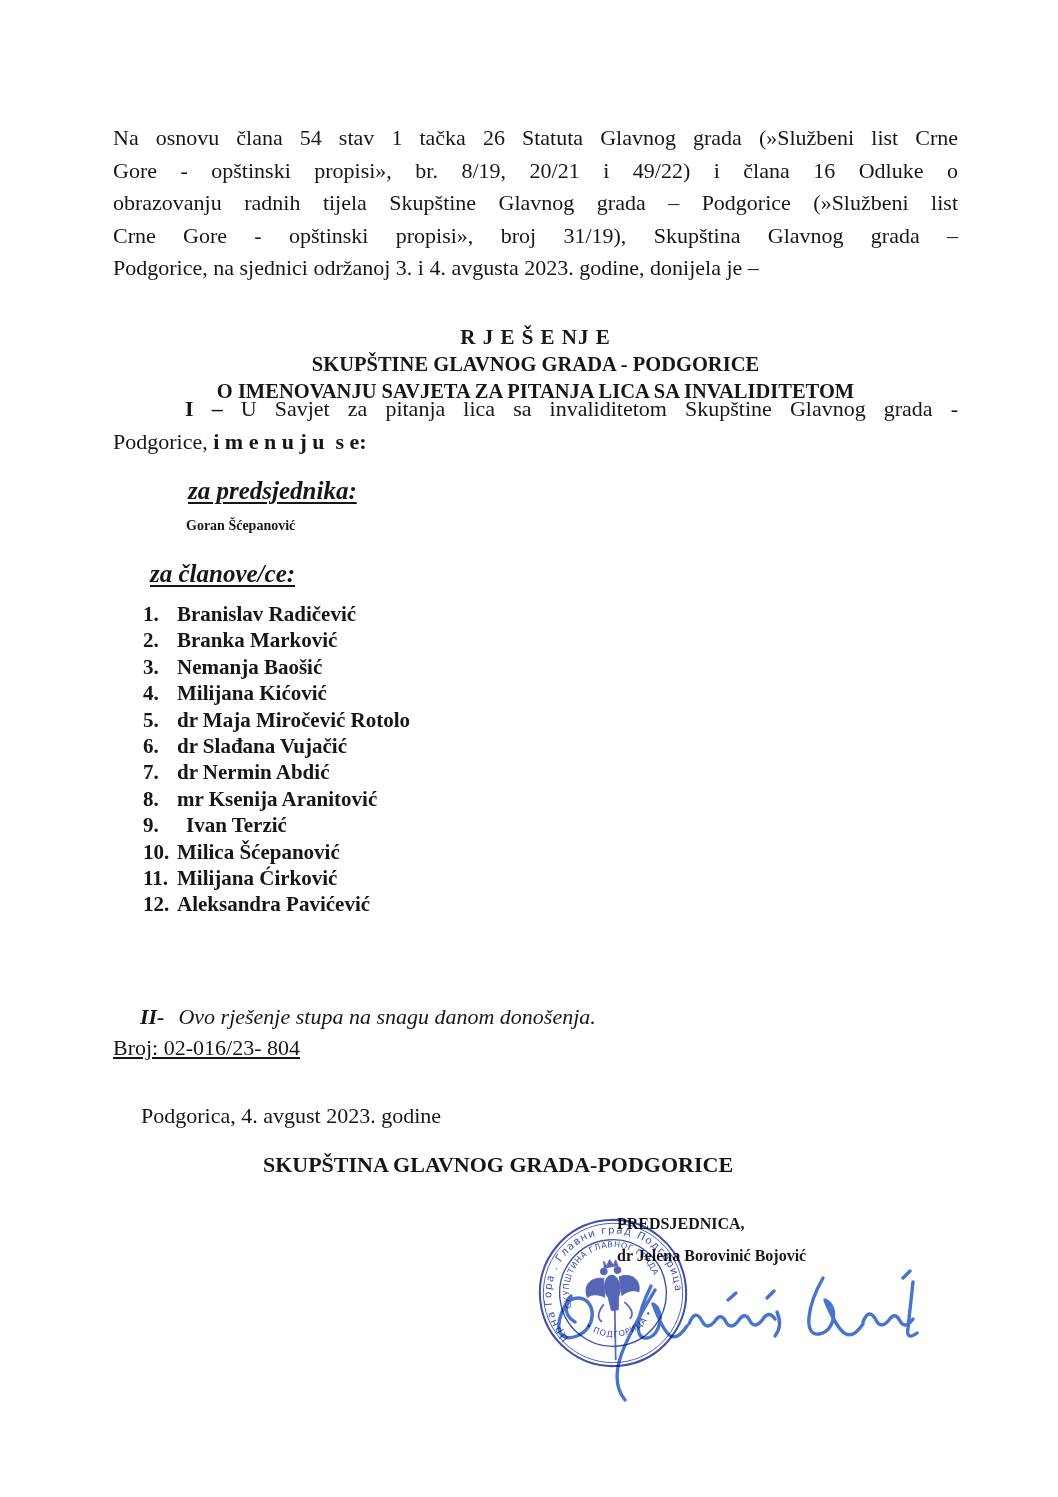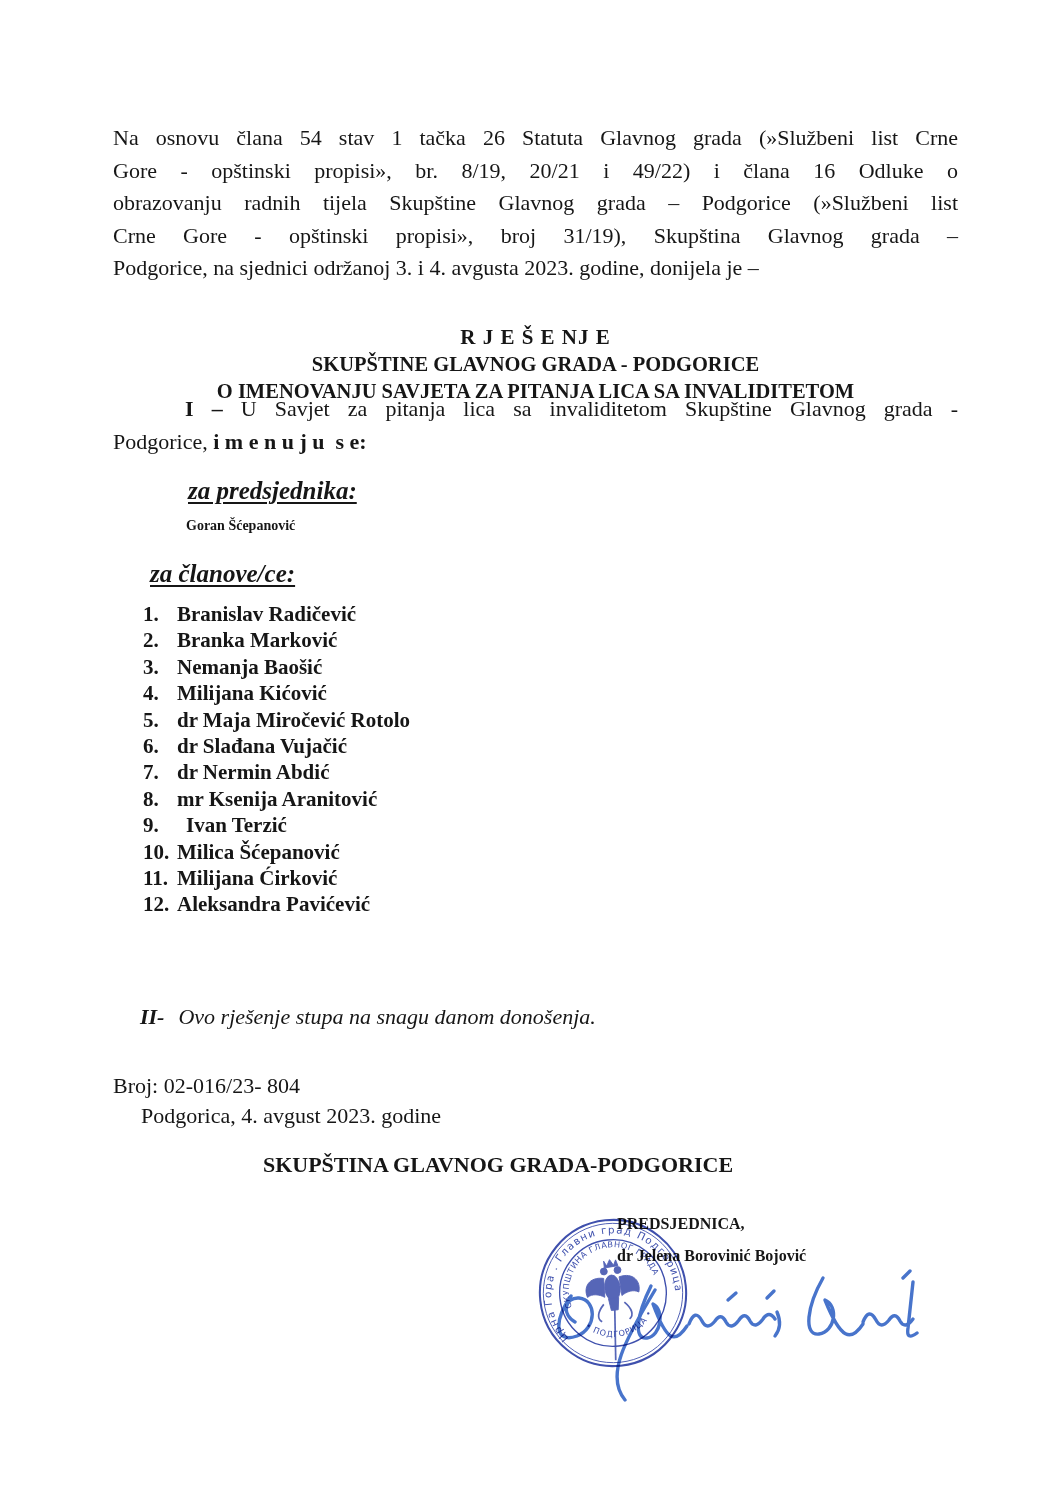--- a/index.html
+++ b/index.html
@@ -51,21 +51,21 @@
   .m-num{width:34px;flex:none;}
   .member-row:nth-child(9) .m-name{padding-left:9px;}
   
   .sec2{
     position:absolute;left:140px;top:1004px;width:720px;
     font-size:22px;
     font-style:italic;
   }
   .sec2 .bold{padding-right:14px;}
   
-  .broj{position:absolute;left:113px;top:1073px;font-size:22px;}
+  .broj{position:absolute;left:113px;top:1035px;font-size:22px;text-decoration:underline;}
   .datum{position:absolute;left:113px;top:1103px;font-size:22px;margin-left:28px;}
   
   .assembly{
     position:absolute;left:148px;top:1152px;width:700px;
     text-align:center;font-weight:bold;font-size:22px;
   }
   
   .signer{
     position:absolute;left:617px;top:1208px;width:340px;
     text-align:left;font-weight:bold;font-size:16px;line-height:32px;

